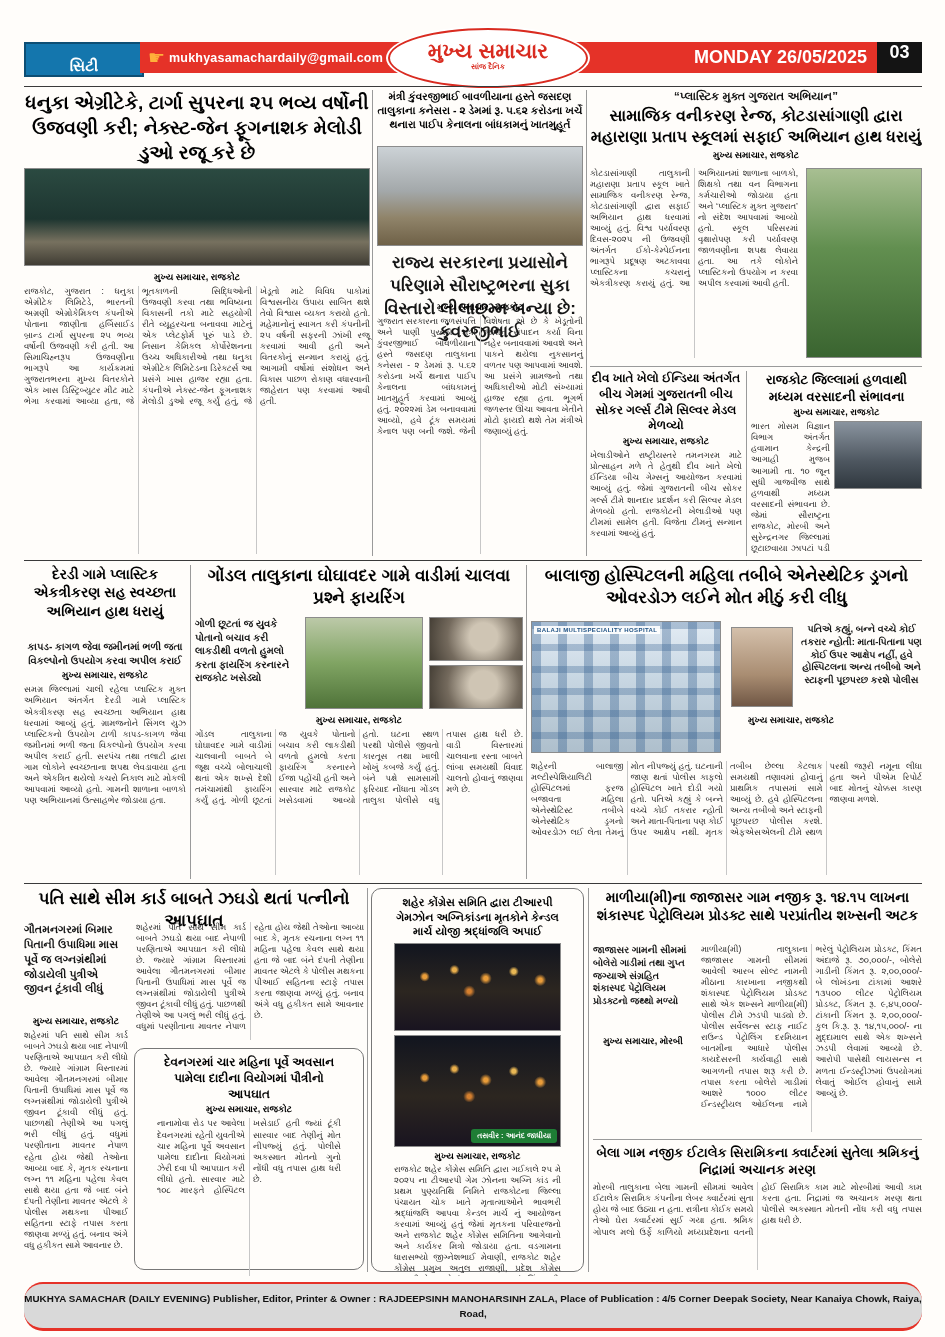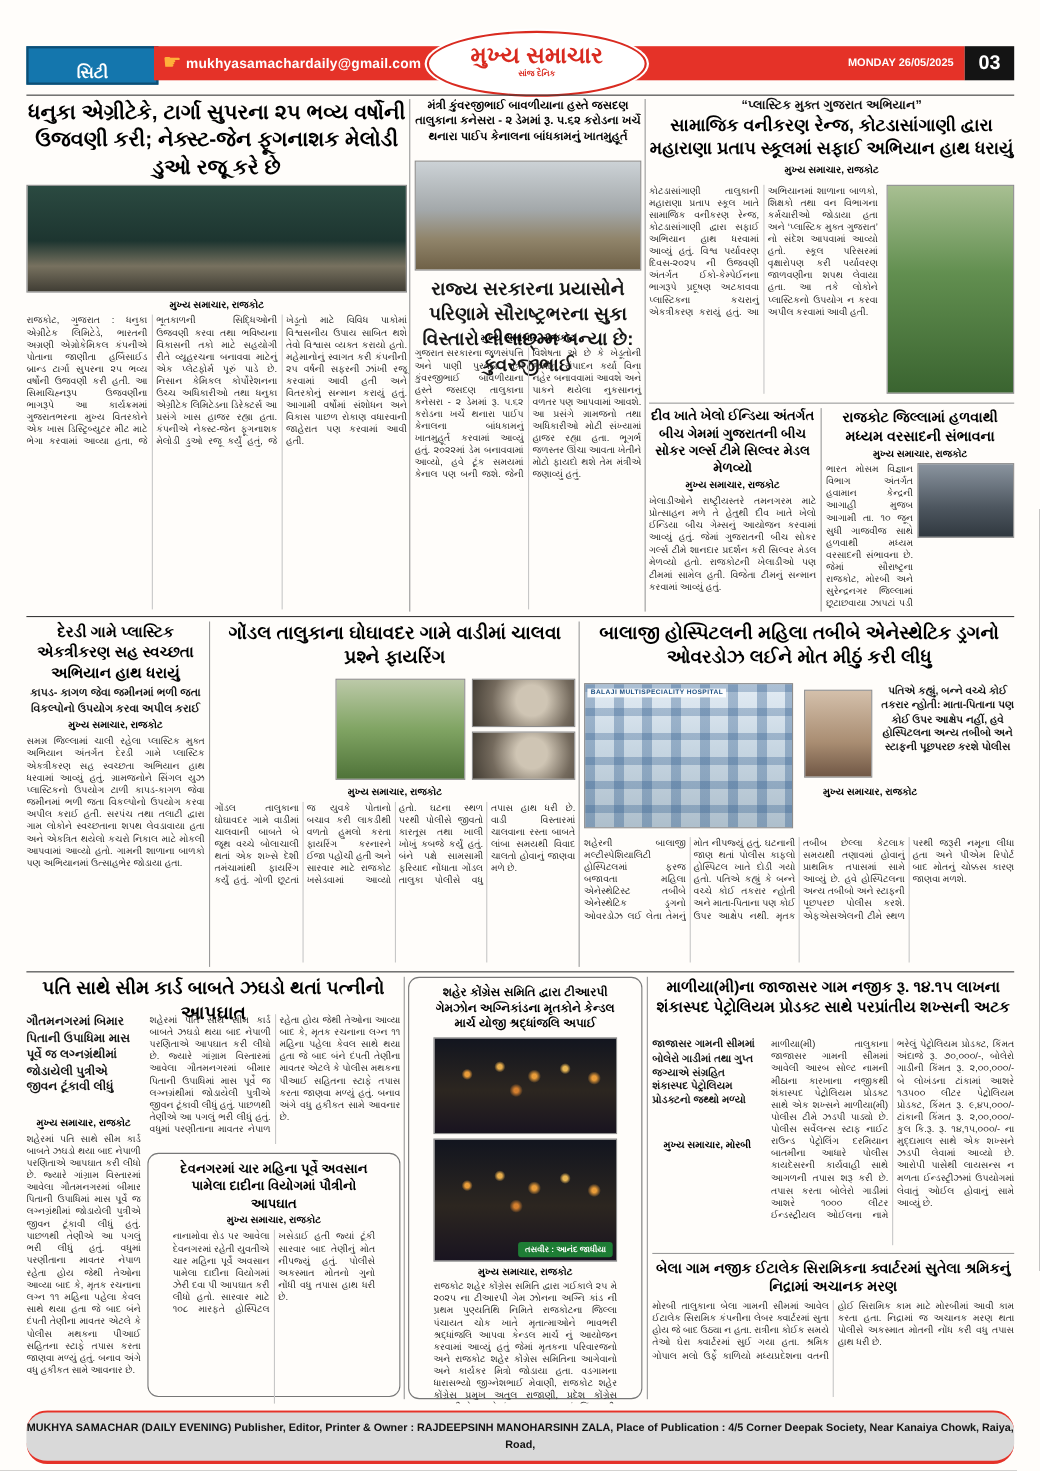--- a/index.html
+++ b/index.html
@@ -3,24 +3,24 @@
 <meta charset="utf-8">
 <style>
   html,body{margin:0;padding:0;background:#9a9a9a;}
   #page{position:relative;width:945px;height:1337px;background:#fffdfa;margin:0 auto;
         font-family:"Liberation Sans","DejaVu Sans",sans-serif;color:#1b1b1b;overflow:hidden;}
   .abs{position:absolute;}
   
   .hdr-section{background:#1476ad;border:2px solid #0d4e74;color:#fff;font-weight:bold;font-size:15px;
                display:flex;align-items:flex-end;justify-content:center;}
   .hdr-bar{background:#e53228;display:flex;align-items:center;color:#fff;}
-  .hdr-page{background:#141414;color:#fff;font-weight:bold;font-size:18px;display:flex;align-items:center;justify-content:center;}
+  .hdr-page{background:#141414;color:#fff;font-weight:bold;font-size:18px;display:flex;align-items:flex-start;justify-content:center;}
   .hand{color:#ffb03a;font-size:19px;margin:0 4px 0 8px;line-height:1;}
   .email{font-size:12.5px;font-weight:bold;letter-spacing:.2px;}
-  .date{font-size:10px;font-weight:bold;text-align:right;flex:1;padding-right:10px;}
+  .date{font-size:18px;font-weight:bold;text-align:right;flex:1;padding-right:10px;}
   .logo{background:#fff;border:2px solid #d92b20;border-radius:50%;text-align:center;box-shadow:0 0 0 2px #fff;}
   .logo .mast{color:#d92b20;font-weight:800;font-size:21px;line-height:1.1;margin-top:9px;}
   .logo .sub{color:#d92b20;font-weight:bold;font-size:7.5px;}
   
   .hline{background:#3a3a3a;height:1px;}
   .vline{background:#9a9a9a;width:1px;}
   
   .hd{font-weight:800;color:#000;text-align:center;line-height:1.32;}
   .h19{font-size:19px;} .h17{font-size:17px;} .h16{font-size:16px;} .h14{font-size:14px;}
   .h13{font-size:13px;} .h12{font-size:12px;} .h11{font-size:11px;} .h10{font-size:10.5px;}
@@ -123,28 +123,29 @@
     <div style="margin-top:3px;">
       <div class="ph ph-clouds" style="float:right;width:88px;height:68px;margin:0 0 3px 4px;"></div>
       <div class="body-txt" style="height:132px;overflow:hidden;">ભારત મોસમ વિજ્ઞાન વિભાગ અંતર્ગત હવામાન કેન્દ્રની આગાહી મુજબ આગામી તા. ૧૦ જૂન સુધી ગાજવીજ સાથે હળવાથી મધ્યમ વરસાદની સંભાવના છે. જેમાં સૌરાષ્ટ્રના રાજકોટ, મોરબી અને સુરેન્દ્રનગર જિલ્લામાં છૂટાછવાયા ઝાપટાં પડી શકે છે. ખેડૂતોને સાવચેતી રાખવા જિલ્લા ખેતીવાડી વિભાગ દ્વારા અનુરોધ કરાયો છે.</div>
     </div>
   </div>
 
   <div class="abs hline" style="left:24px;top:560px;width:898px;"></div>
 
   <div class="abs" style="left:24px;top:565px;width:162px;height:314px;">
     <div class="hd h14">દેરડી ગામે પ્લાસ્ટિક એકત્રીકરણ સહ સ્વચ્છતા અભિયાન હાથ ધરાયું</div>
-    <div class="subhead" style="font-size:10px;text-align:center;margin-top:4px;">કાપડ- કાગળ જેવા જમીનમાં ભળી જતા વિકલ્પોનો ઉપયોગ કરવા અપીલ કરાઈ</div>
+    <div class="subhead" style="font-size:10px;text-align:center;margin-top:20px;">કાપડ- કાગળ જેવા જમીનમાં ભળી જતા વિકલ્પોનો ઉપયોગ કરવા અપીલ કરાઈ</div>
     <div class="byline" style="margin-top:3px;">મુખ્ય સમાચાર, રાજકોટ</div>
     <div class="body-txt" style="margin-top:3px;height:190px;overflow:hidden;">સમગ્ર જિલ્લામાં ચાલી રહેલા પ્લાસ્ટિક મુક્ત અભિયાન અંતર્ગત દેરડી ગામે પ્લાસ્ટિક એકત્રીકરણ સહ સ્વચ્છતા અભિયાન હાથ ધરવામાં આવ્યું હતું. ગ્રામજનોને સિંગલ યુઝ પ્લાસ્ટિકનો ઉપયોગ ટાળી કાપડ-કાગળ જેવા જમીનમાં ભળી જતા વિકલ્પોનો ઉપયોગ કરવા અપીલ કરાઈ હતી. સરપંચ તથા તલાટી દ્વારા ગામ લોકોને સ્વચ્છતાના શપથ લેવડાવાયા હતા અને એકત્રિત થયેલો કચરો નિકાલ માટે મોકલી આપવામાં આવ્યો હતો. ગામની શાળાના બાળકો પણ અભિયાનમાં ઉત્સાહભેર જોડાયા હતા.</div>
   </div>
   <div class="abs vline" style="left:190px;top:565px;height:314px;"></div>
 
   <div class="abs" style="left:195px;top:565px;width:328px;height:314px;">
     <div class="hd h17">ગોંડલ તાલુકાના ઘોઘાવદર ગામે વાડીમાં ચાલવા પ્રશ્ને ફાયરિંગ</div>
+    <div class="subhead" style="position:absolute;left:0;top:52px;width:102px;font-size:10px;">ગોળી છૂટતાં જ યુવકે પોતાનો બચાવ કરી લાકડીથી વળતો હુમલો કરતા ફાયરિંગ કરનારને રાજકોટ ખસેડ્યો</div>
     <div class="ph ph-field" style="position:absolute;left:110px;top:52px;width:118px;height:92px;"></div>
     <div class="ph ph-bullet" style="position:absolute;left:234px;top:52px;width:94px;height:44px;"></div>
     <div class="ph ph-bullet" style="position:absolute;left:234px;top:100px;width:94px;height:44px;"></div>
     <div class="byline" style="position:absolute;left:0;top:150px;width:328px;">મુખ્ય સમાચાર, રાજકોટ</div>
     <div class="body-txt cols-4" style="position:absolute;left:0;top:164px;width:328px;height:146px;">ગોંડલ તાલુકાના ઘોઘાવદર ગામે વાડીમાં ચાલવાની બાબતે બે જૂથ વચ્ચે બોલાચાલી થતાં એક શખ્સે દેશી તમંચામાંથી ફાયરિંગ કર્યું હતું. ગોળી છૂટતાં જ યુવકે પોતાનો બચાવ કરી લાકડીથી વળતો હુમલો કરતા ફાયરિંગ કરનારને ઈજા પહોંચી હતી અને સારવાર માટે રાજકોટ ખસેડવામાં આવ્યો હતો. ઘટના સ્થળ પરથી પોલીસે જીવતો કારતૂસ તથા ખાલી ખોખું કબજે કર્યું હતું. બંને પક્ષે સામસામી ફરિયાદ નોંધાતા ગોંડલ તાલુકા પોલીસે વધુ તપાસ હાથ ધરી છે. વાડી વિસ્તારમાં ચાલવાના રસ્તા બાબતે લાંબા સમયથી વિવાદ ચાલતો હોવાનું જાણવા મળે છે.</div>
   </div>
   <div class="abs vline" style="left:526px;top:565px;height:314px;"></div>
 
   <div class="abs" style="left:531px;top:565px;width:391px;height:314px;">
     <div class="hd h17">બાલાજી હોસ્પિટલની મહિલા તબીબે એનેસ્થેટિક ડ્રગનો ઓવરડોઝ લઈને મોત મીઠું કરી લીધુ</div>

